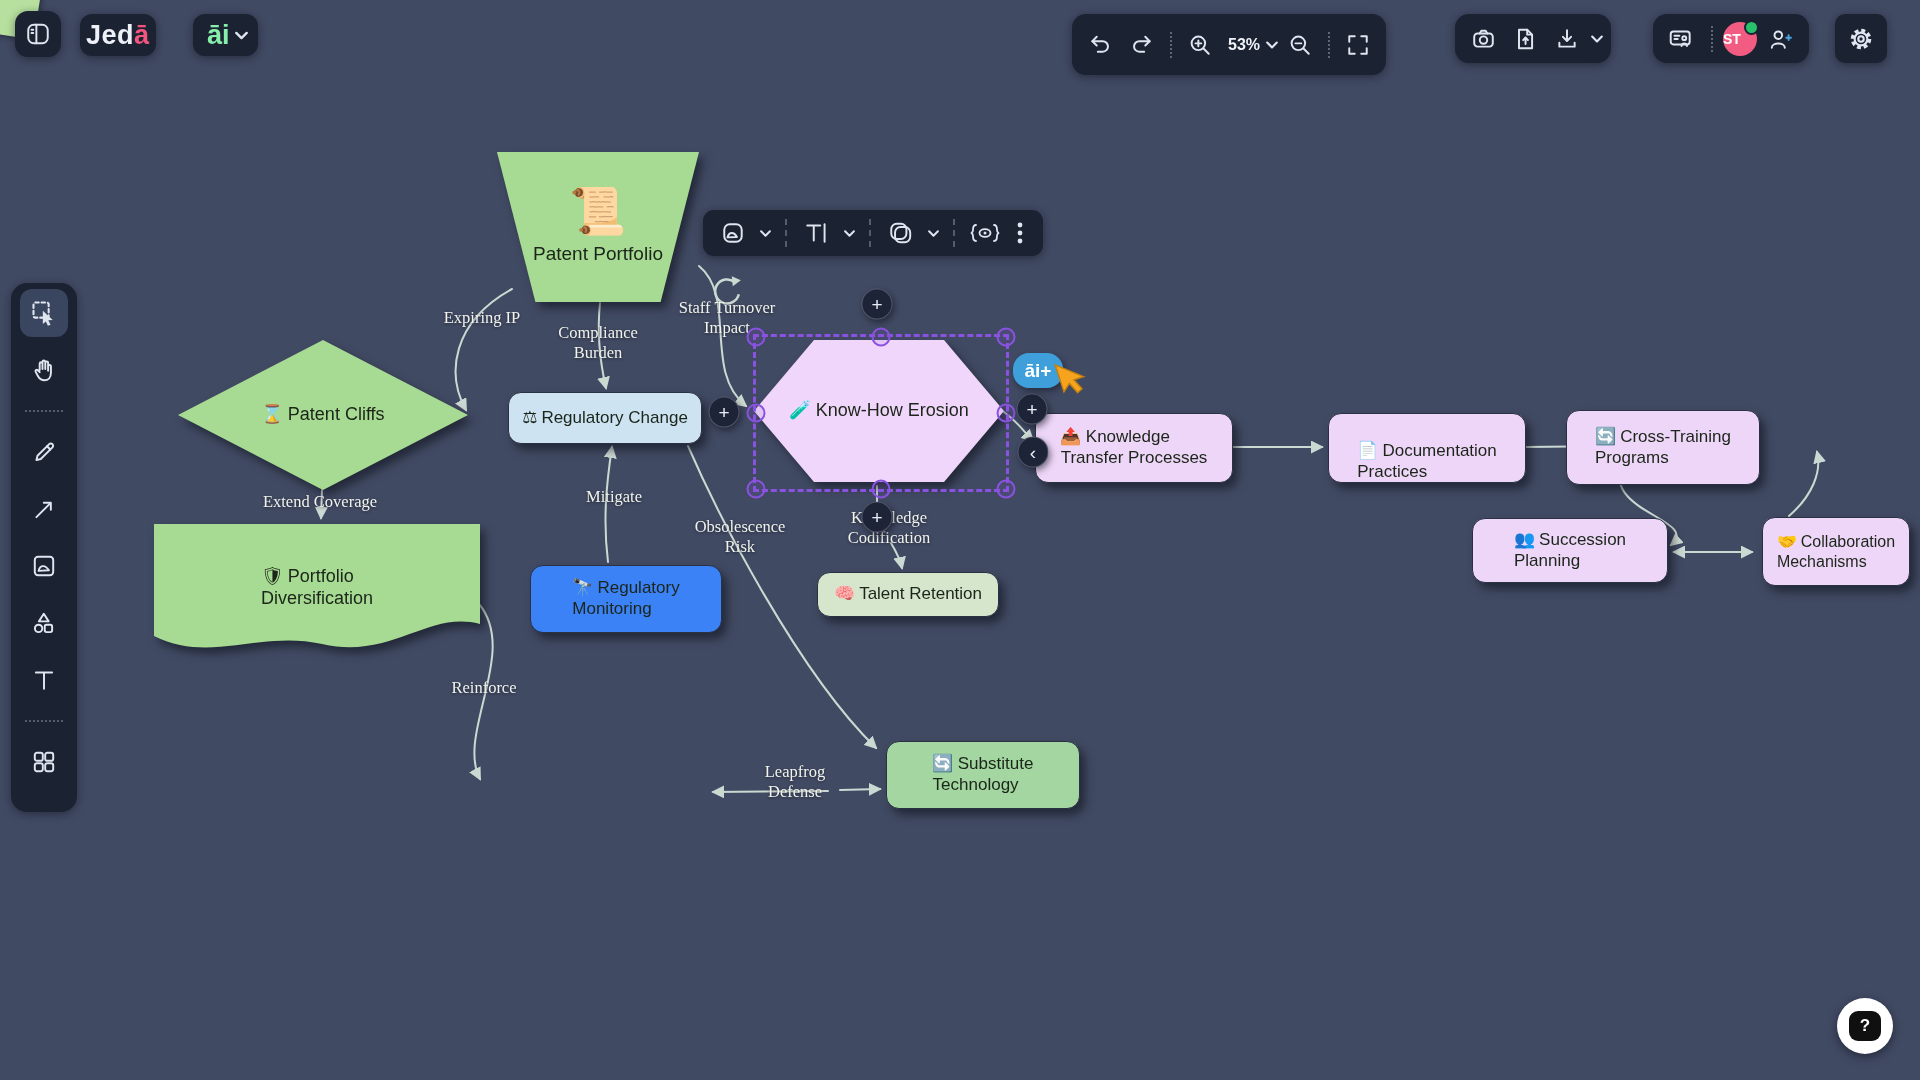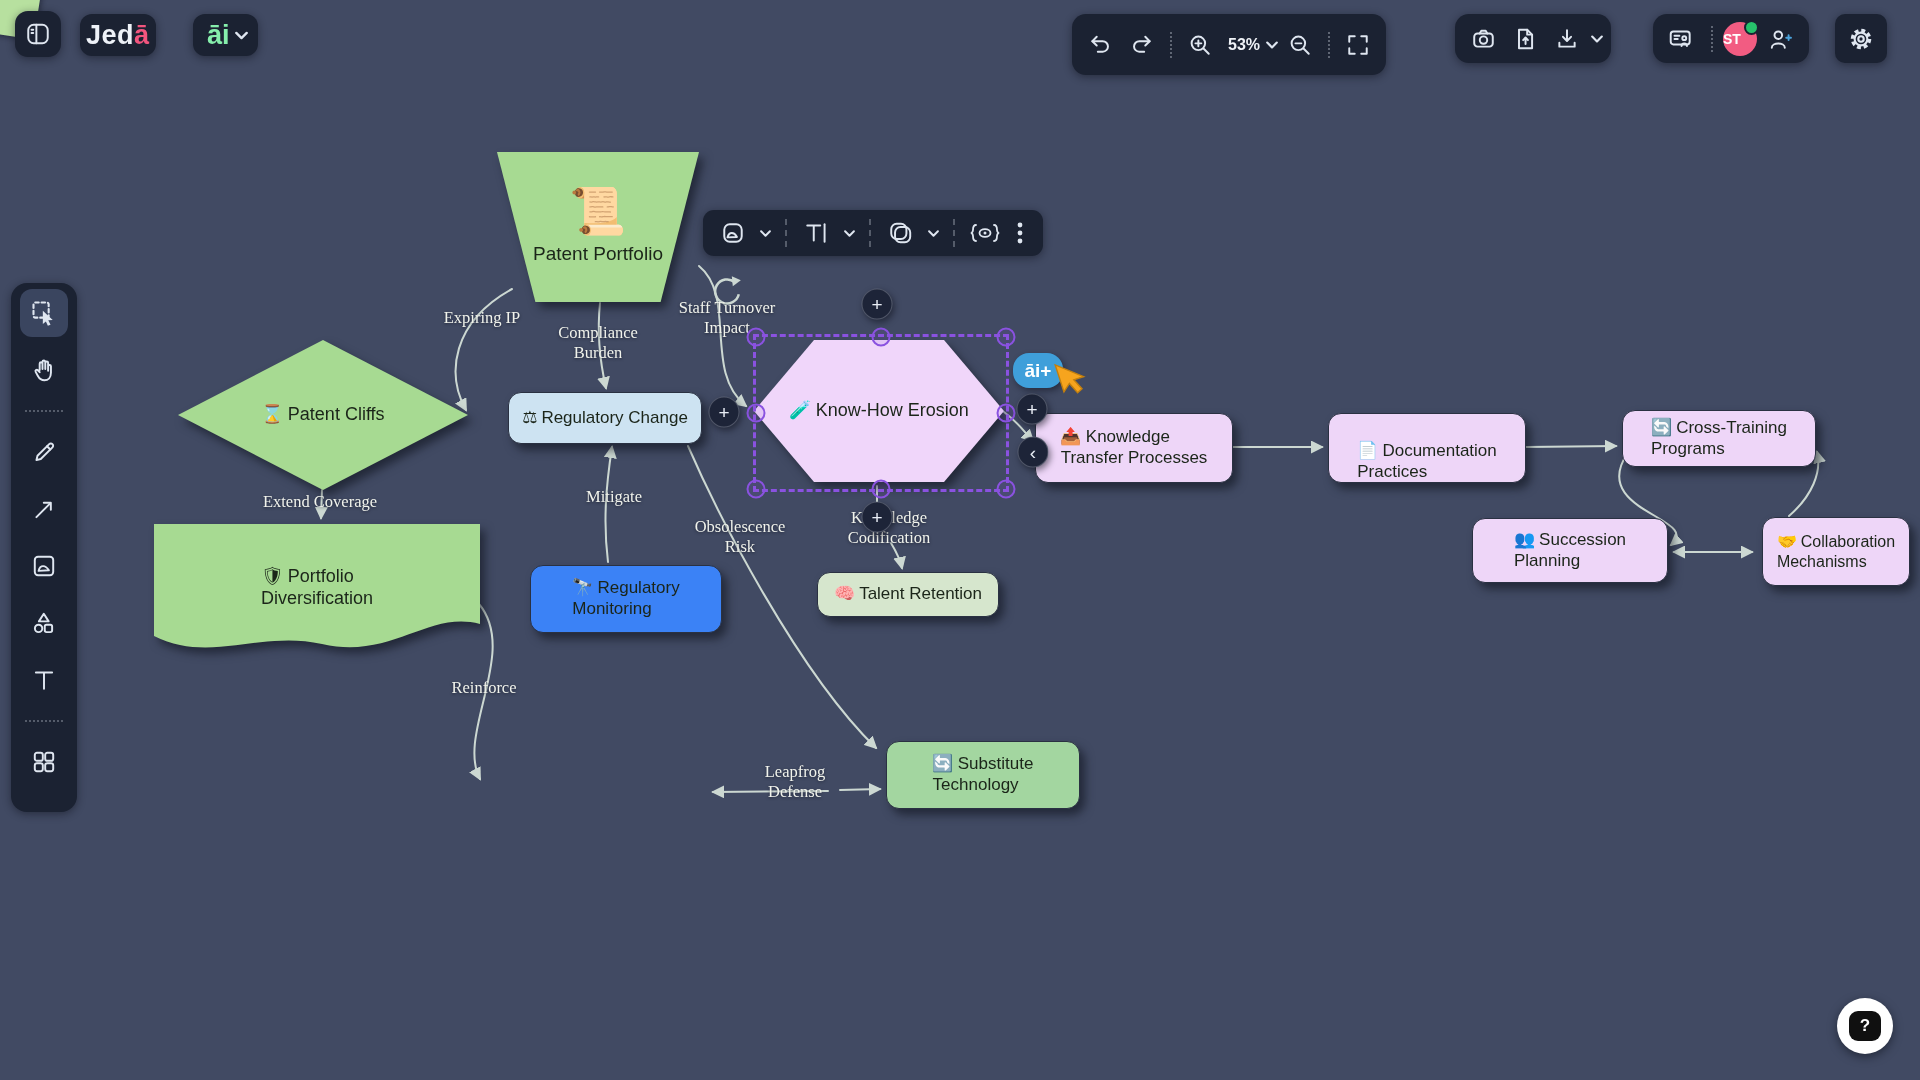--- a/index.html
+++ b/index.html
@@ -188,21 +188,21 @@
         </div>
       </div>
       <div class="node rounded" style="left: 1328px; top: 413px; width: 196px; height: 68px;">
         <div class="shape-fill" style="background: rgb(238, 214, 248);">
           <div class="node-label multi" style="font-size: 17px; margin-top: 27px;">
             <div><span class="emoji">📄</span>Documentation</div>
             <div>Practices</div>
           </div>
         </div>
       </div>
-      <div class="node rounded" style="left: 1622px; top: 410px; width: 192px; height: 55px;">
+      <div class="node rounded" style="left: 1566px; top: 410px; width: 192px; height: 73px;">
         <div class="shape-fill" style="background: rgb(238, 214, 248);">
           <div class="node-label multi" style="font-size: 17px;">
             <div><span class="emoji">🔄</span>Cross-Training</div>
             <div>Programs</div>
           </div>
         </div>
       </div>
       <div class="node rounded" style="left: 1472px; top: 518px; width: 194px; height: 63px;">
         <div class="shape-fill" style="background: rgb(238, 214, 248);">
           <div class="node-label multi" style="font-size: 17px;">

